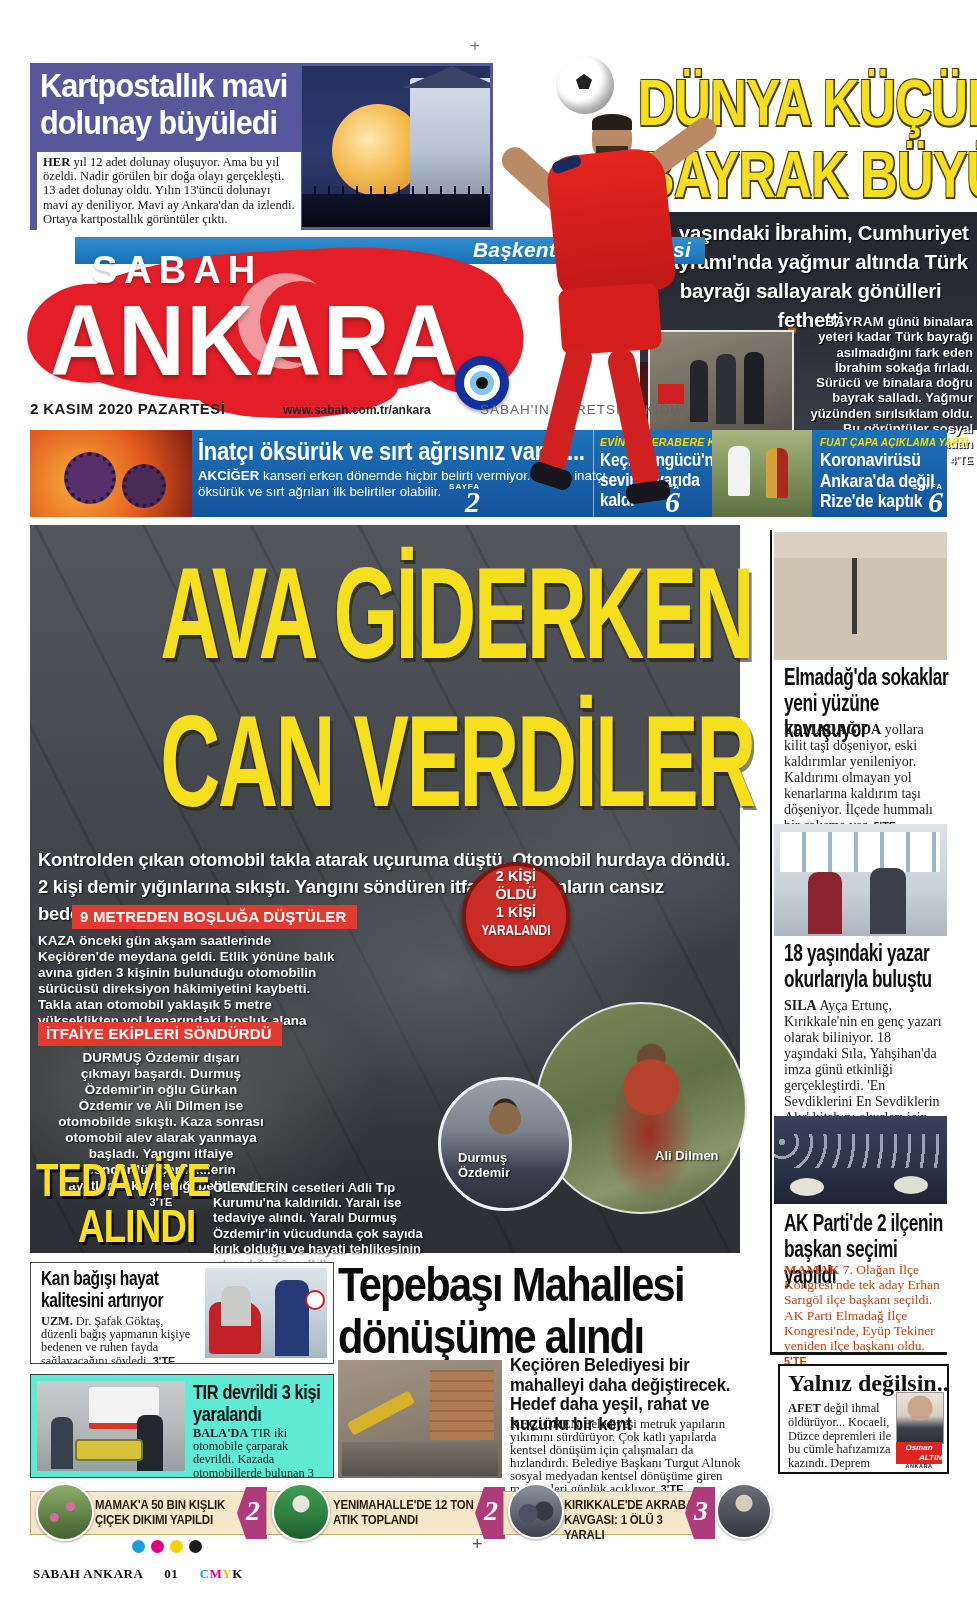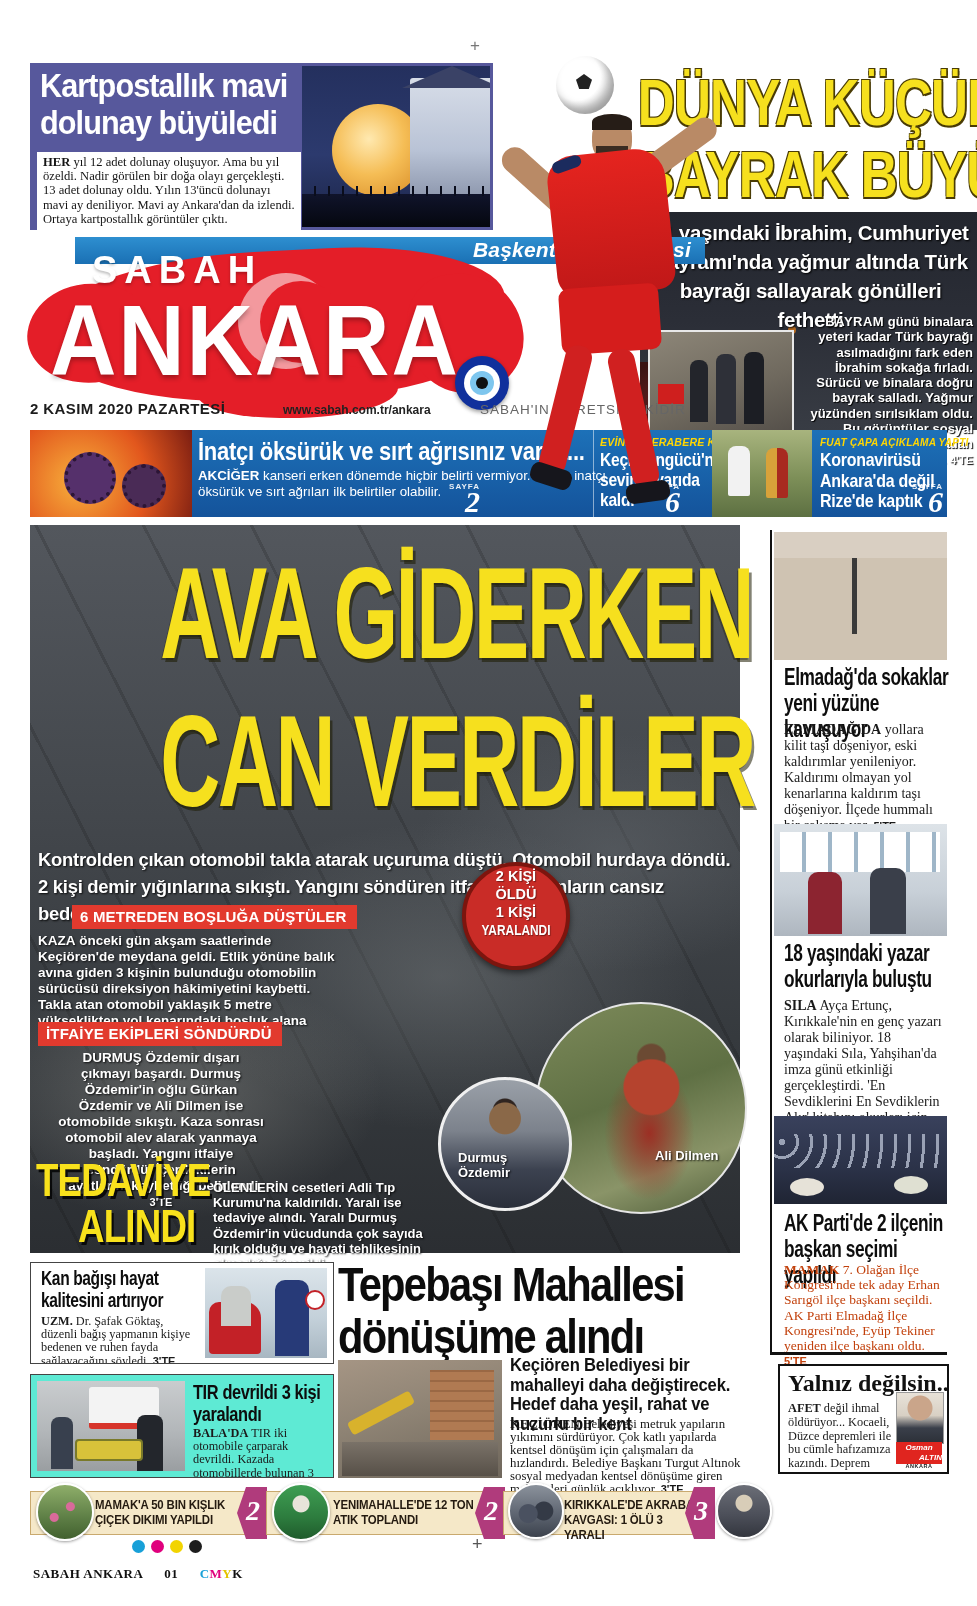--- a/index.html
+++ b/index.html
@@ -157,21 +157,21 @@
       radial-gradient(ellipse 280px 170px at 82% 45%, rgba(100,105,110,.5), transparent 70%),
       repeating-linear-gradient(63deg, transparent 0 46px, rgba(15,15,15,.18) 46px 49px, transparent 49px 96px),
       linear-gradient(180deg,#53575d 0%,#43474c 40%,#34383c 75%,#2b2e32 100%);">
   </div>
 
   <div class="ab ctr nw b" style="left:34px;top:538px;width:702px;text-align:center;font-size:130px;color:#f6e01e;letter-spacing:-4px;transform:scaleX(0.64);text-shadow:4px 4px 0 rgba(30,28,0,.55),-2px 2px 0 rgba(30,28,0,.35);">AVA GİDERKEN</div>
   <div class="ab ctr nw b" style="left:34px;top:686px;width:702px;text-align:center;font-size:130px;color:#f6e01e;letter-spacing:-4px;transform:scaleX(0.64);text-shadow:4px 4px 0 rgba(30,28,0,.55),-2px 2px 0 rgba(30,28,0,.35);">CAN VERDİLER</div>
 
   <div class="ab b white shadow" style="left:38px;top:846px;width:700px;font-size:18.5px;line-height:27px;letter-spacing:-0.3px;">Kontrolden çıkan otomobil takla atarak uçuruma düştü. Otomobil hurdaya döndü. 2 kişi demir yığınlarına sıkıştı. Yangını söndüren itfaiye sıkışanların cansız bedenlerini çıkardı</div>
 
-  <div class="ab" style="left:72px;top:905px;"><span class="redlabel">6 METREDEN BOŞLUĞA DÜŞTÜLER</span></div>
+  <div class="ab" style="left:72px;top:905px;"><span class="redlabel">9 METREDEN BOŞLUĞA DÜŞTÜLER</span></div>
   <div class="ab white shadow" style="left:38px;top:933px;width:300px;font-size:13.5px;line-height:16px;font-weight:600;">
     <span class="b">KAZA</span><span> önceki gün akşam saatlerinde Keçiören'de meydana geldi. Etlik yönüne balık avına giden 3 kişinin bulunduğu otomobilin sürücüsü direksiyon hâkimiyetini kaybetti. Takla atan otomobil yaklaşık 5 metre yükseklikten yol kenarındaki boşluk alana devrildi.</span>
   </div>
 
   <div class="ab circ" style="left:462px;top:862px;width:100px;height:100px;background:#c92c27;border:4px solid #7c150e;box-shadow:0 3px 6px rgba(0,0,0,.5);">
     <div class="ab b white" style="left:0;top:1px;width:100px;text-align:center;font-size:14.5px;line-height:18px;text-shadow:1px 1px 1px rgba(0,0,0,.4);">
       <div>2 KİŞİ</div>
       <div>ÖLDÜ</div>
       <div>1 KİŞİ</div>
       <div style="transform:scaleX(0.82);transform-origin:center top;">YARALANDI</div>

